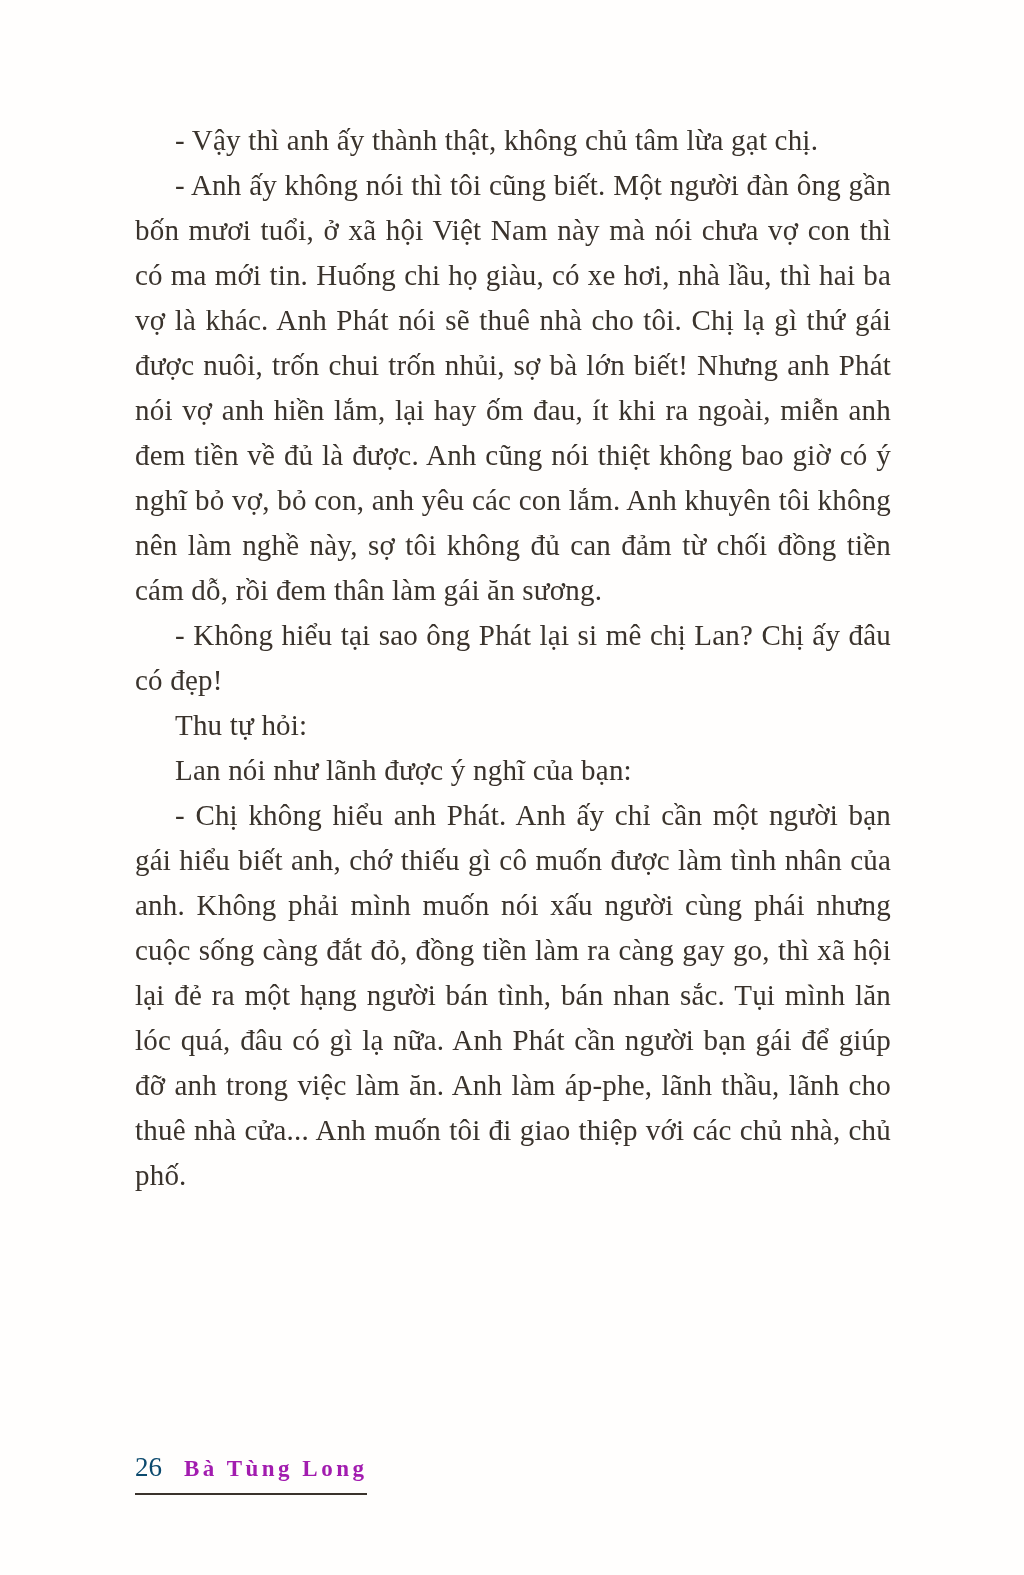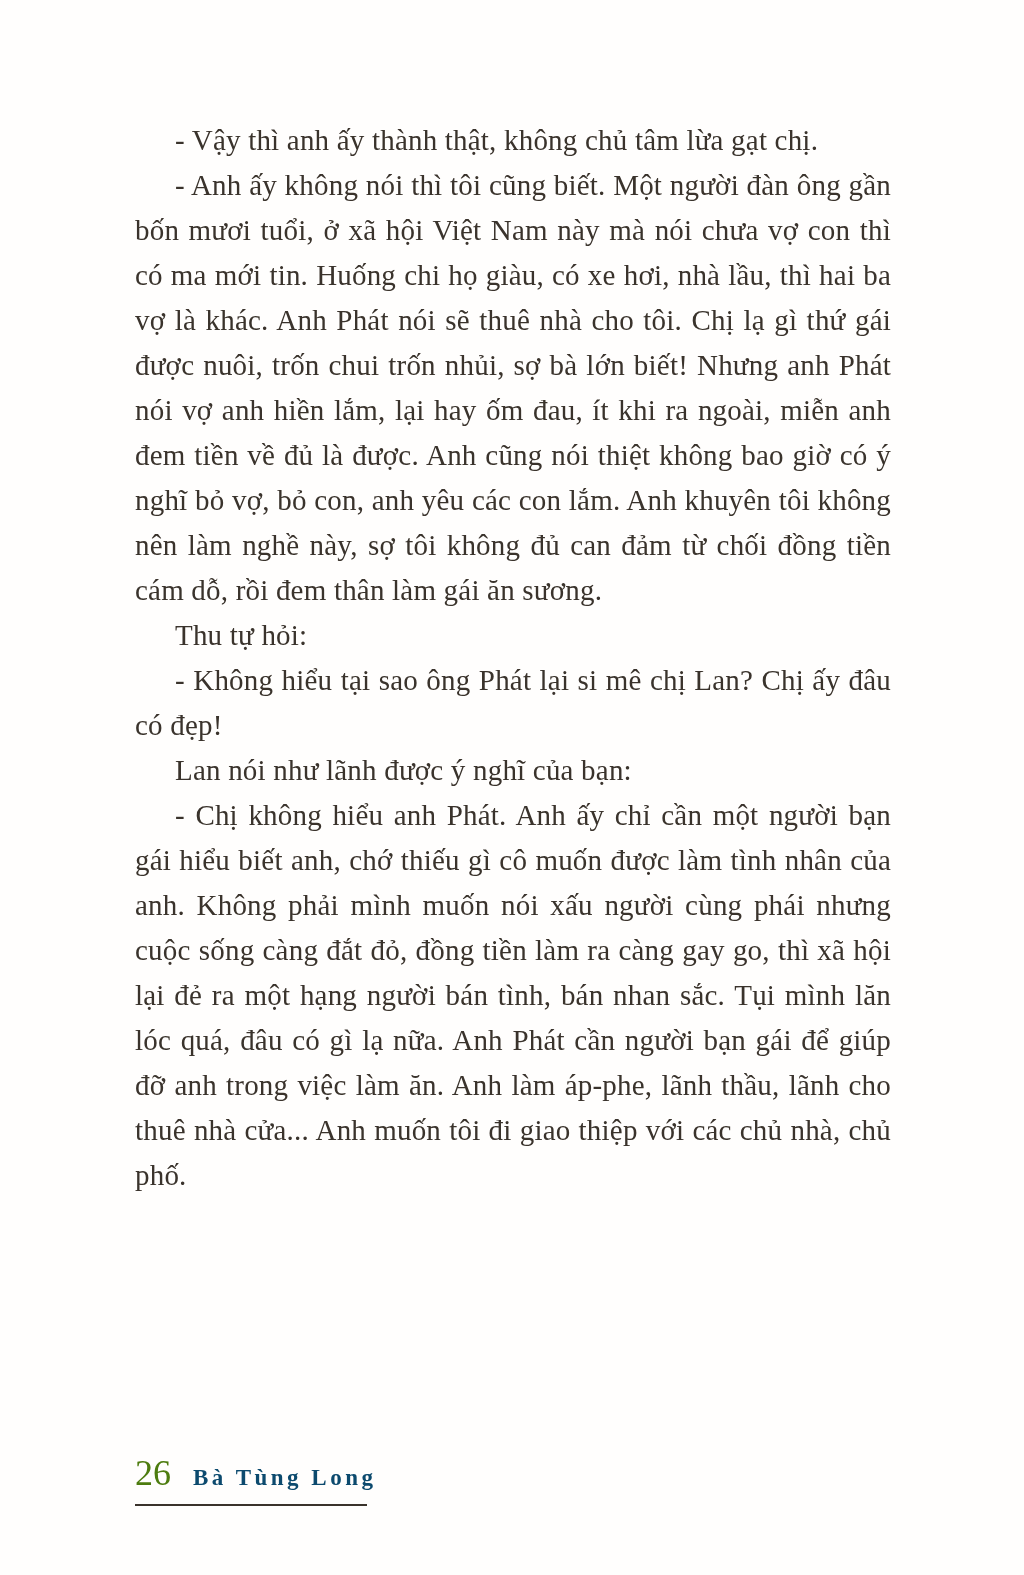--- a/index.html
+++ b/index.html
@@ -37,46 +37,46 @@
     left: 135px;
     top: 1452px;
     width: 756px;
   }
   .footer-line {
     display: flex;
     align-items: baseline;
     gap: 22px;
   }
   .page-number {
-    font-size: 36px;
-    color: #4d7c0f;
+    font-size: 27px;
+    color: #0c4a6e;
   }
   .footer-author {
     font-size: 23px;
     letter-spacing: 3.5px;
     font-weight: 600;
-    color: #0c4a6e;
+    color: #a21caf;
   }
   .footer-rule {
     margin-top: 10px;
     width: 232px;
     height: 2px;
     background: #3a332c;
   }
 </style>
 </head>
 <body>
 
 <div class="page">
 
   <div class="text-block">
     <p>- Vậy thì anh ấy thành thật, không chủ tâm lừa gạt chị.</p>
     <p>- Anh ấy không nói thì tôi cũng biết. Một người đàn ông gần bốn mươi tuổi, ở xã hội Việt Nam này mà nói chưa vợ con thì có ma mới tin. Huống chi họ giàu, có xe hơi, nhà lầu, thì hai ba vợ là khác. Anh Phát nói sẽ thuê nhà cho tôi. Chị lạ gì thứ gái được nuôi, trốn chui trốn nhủi, sợ bà lớn biết! Nhưng anh Phát nói vợ anh hiền lắm, lại hay ốm đau, ít khi ra ngoài, miễn anh đem tiền về đủ là được. Anh cũng nói thiệt không bao giờ có ý nghĩ bỏ vợ, bỏ con, anh yêu các con lắm. Anh khuyên tôi không nên làm nghề này, sợ tôi không đủ can đảm từ chối đồng tiền cám dỗ, rồi đem thân làm gái ăn sương.</p>
+    <p>- Không hiểu tại sao ông Phát lại si mê chị Lan? Chị ấy đâu có đẹp!</p>
     <p>Thu tự hỏi:</p>
-    <p>- Không hiểu tại sao ông Phát lại si mê chị Lan? Chị ấy đâu có đẹp!</p>
     <p>Lan nói như lãnh được ý nghĩ của bạn:</p>
     <p>- Chị không hiểu anh Phát. Anh ấy chỉ cần một người bạn gái hiểu biết anh, chớ thiếu gì cô muốn được làm tình nhân của anh. Không phải mình muốn nói xấu người cùng phái nhưng cuộc sống càng đắt đỏ, đồng tiền làm ra càng gay go, thì xã hội lại đẻ ra một hạng người bán tình, bán nhan sắc. Tụi mình lăn lóc quá, đâu có gì lạ nữa. Anh Phát cần người bạn gái để giúp đỡ anh trong việc làm ăn. Anh làm áp-phe, lãnh thầu, lãnh cho thuê nhà cửa... Anh muốn tôi đi giao thiệp với các chủ nhà, chủ phố.</p>
   </div>
 
   <div class="footer">
     <div class="footer-line">
       <span class="page-number">26</span>
       <span class="footer-author">Bà Tùng Long</span>
     </div>
     <div class="footer-rule"></div>

